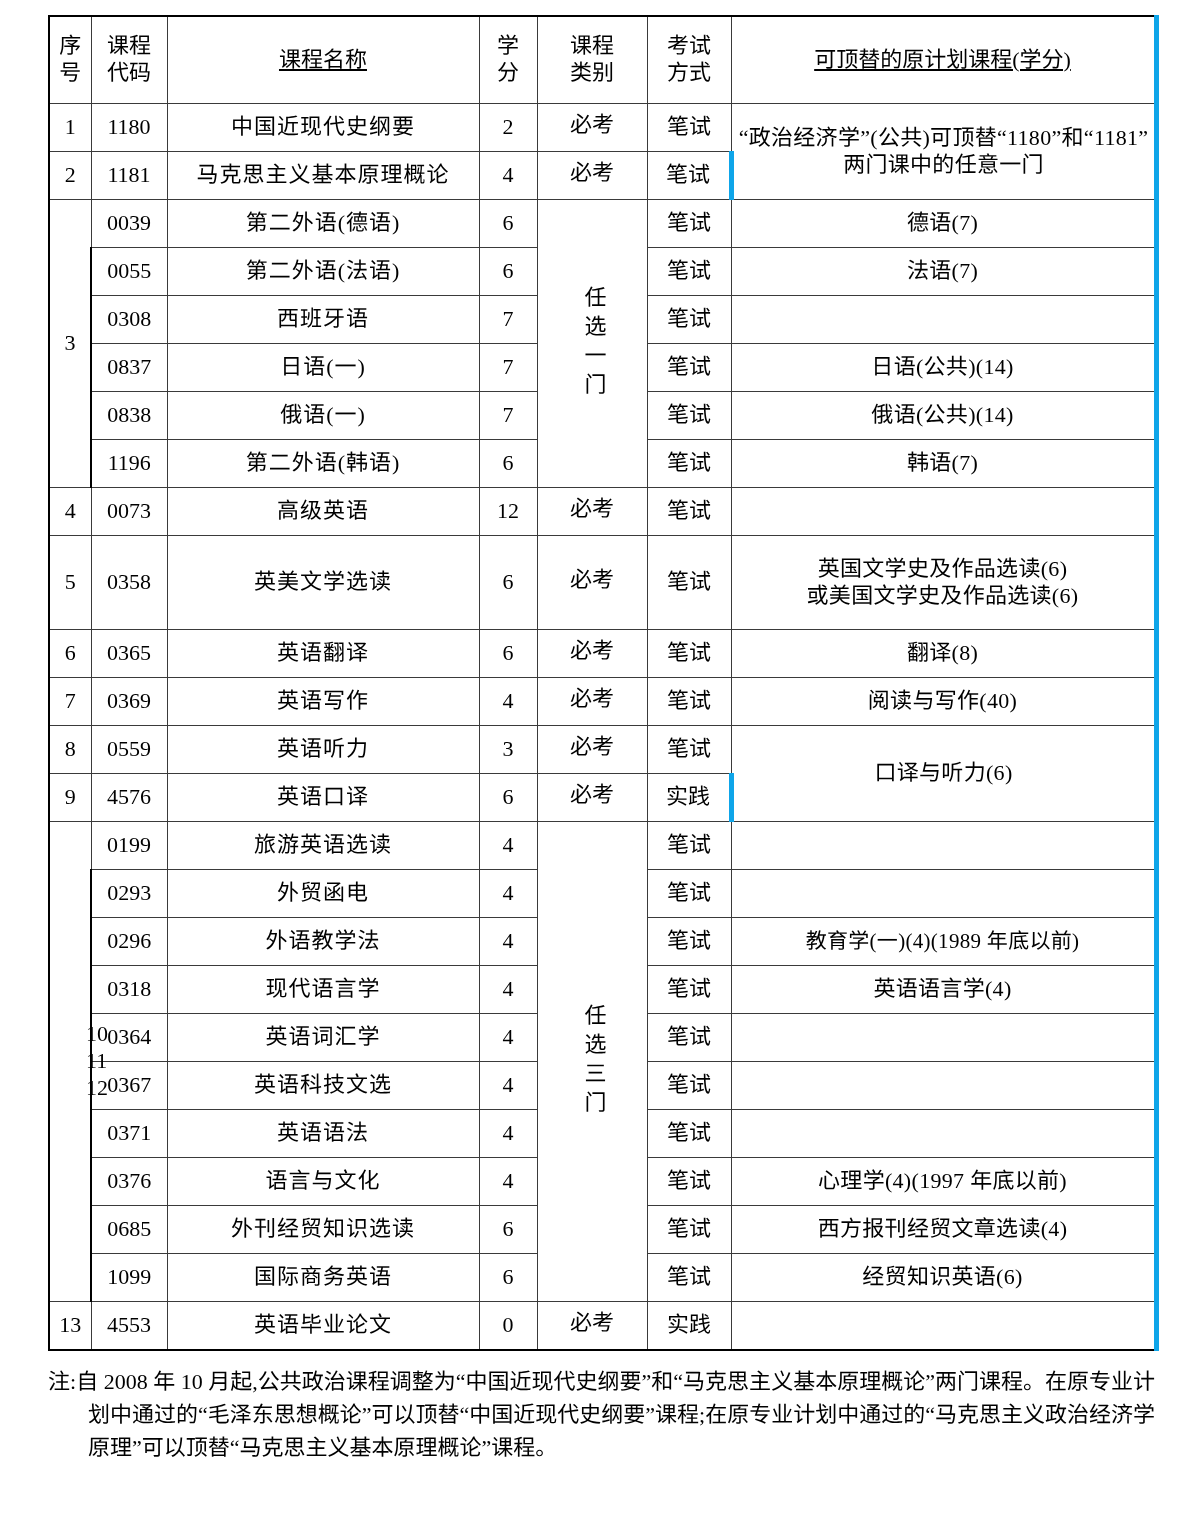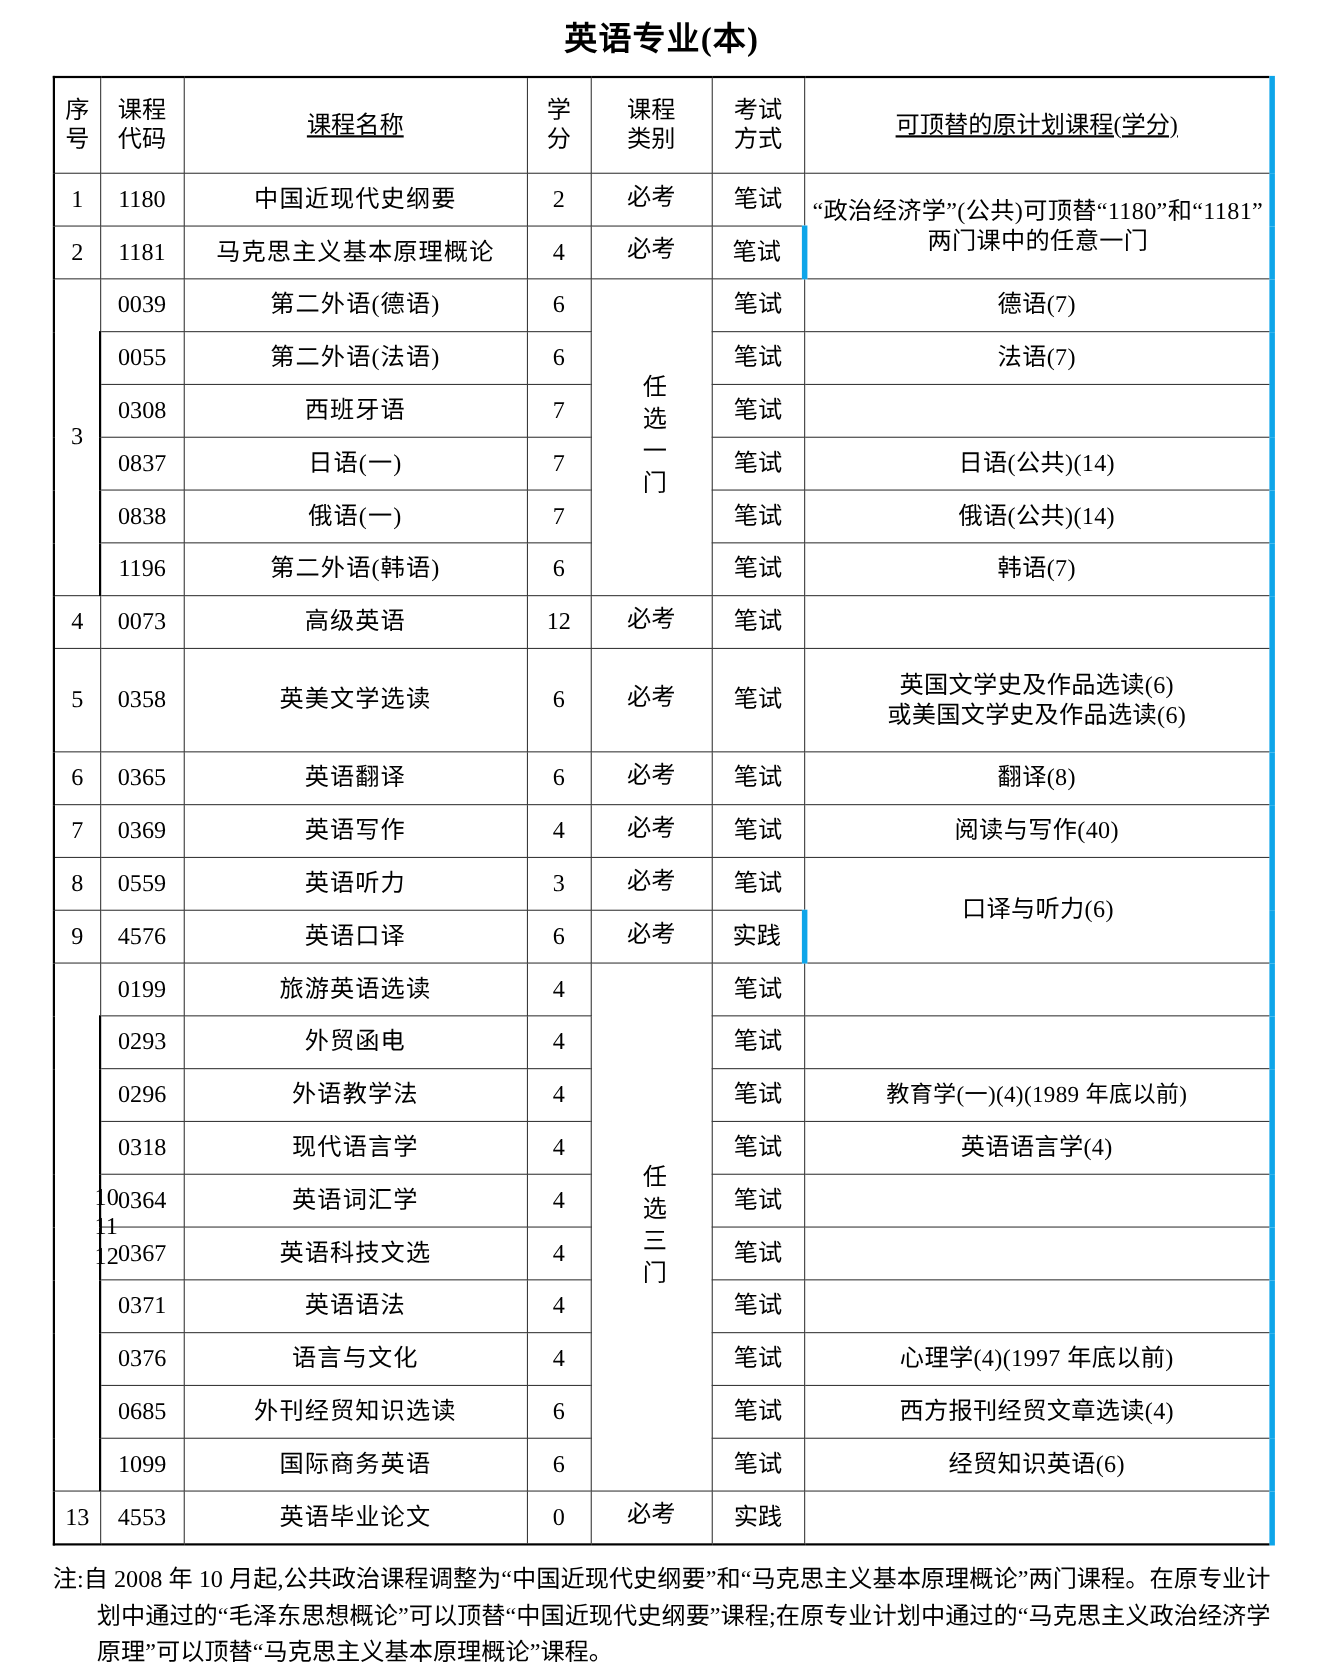--- a/index.html
+++ b/index.html
@@ -130,21 +130,20 @@
     display: block;
     padding-left: 40px;
     text-indent: -40px;
   }
 </style>
 </head>
 <body>
 
 <div class="page">
 
-  <h1 class="doc-title">英语专业(本)</h1>
 
 
   <table class="plan">
     <colgroup>
       <col class="c-no">
         <col class="c-code">
         <col class="c-name">
         <col class="c-credit">
       <col class="c-type">
         <col class="c-exam">

